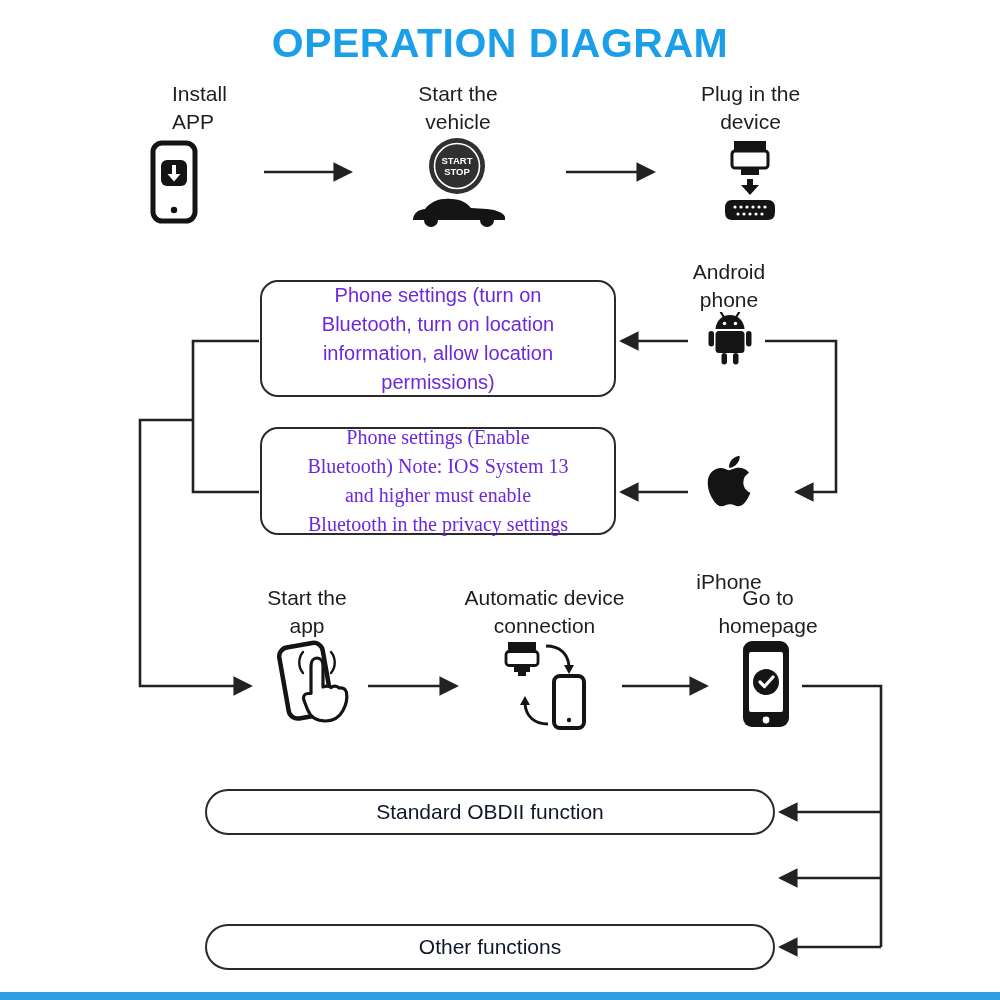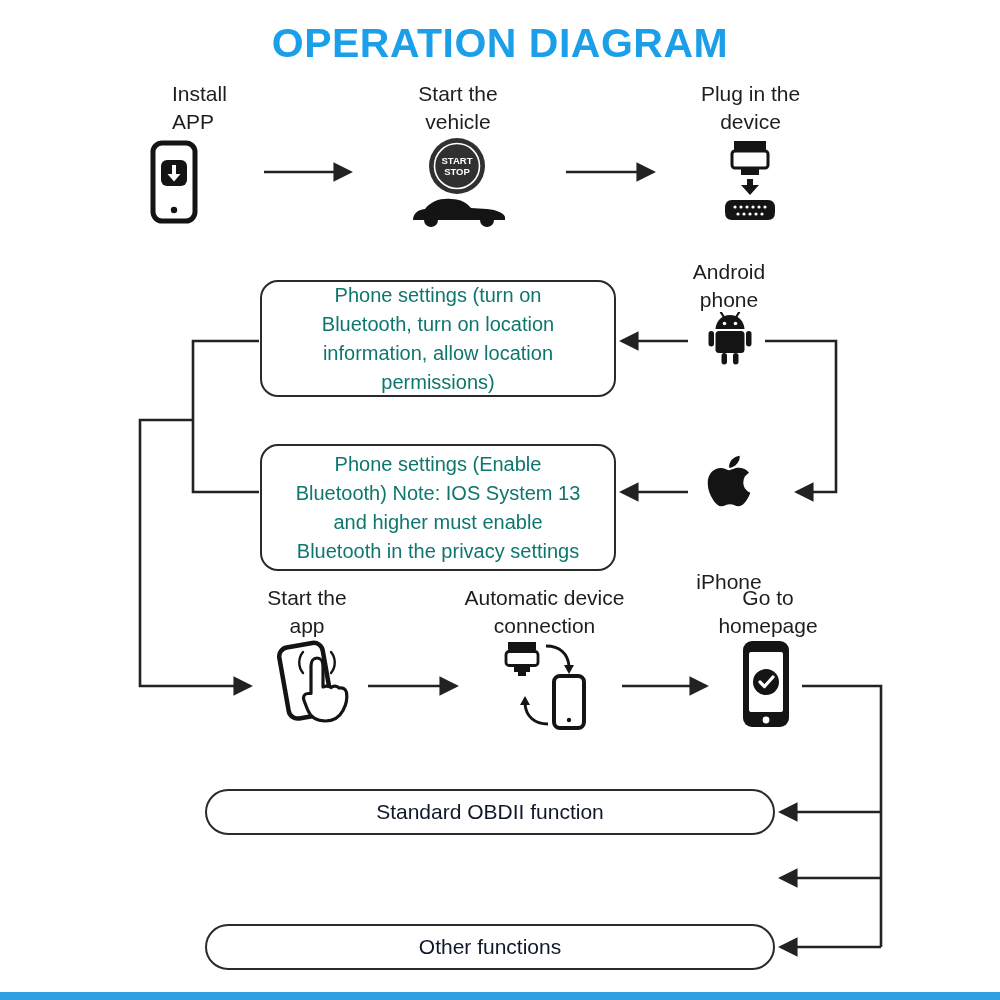--- a/index.html
+++ b/index.html
@@ -20,21 +20,21 @@
   .center { text-align:center; }
 
   .settings-box {
     position:absolute; background:#fff;
     border:2px solid #2a2a2a; border-radius:18px;
     display:flex; align-items:center; justify-content:center;
     padding:6px 12px;
   }
   .settings-box span {
     white-space:pre-line; text-align:center;
-    font-size:20px; line-height:1.45; color:#0f766e;
+    font-size:20px; line-height:1.45; color:#6d28d9;
   }
 
   .function-box {
     position:absolute; left:205px; width:570px; height:46px;
     background:#fff; border:2px solid #2a2a2a; border-radius:23px;
     display:flex; align-items:center; justify-content:center;
     font-size:21px; color:#0f172a;
   }
 
   .icon { position:absolute; }
@@ -147,21 +147,21 @@
 
   <div class="step-label center" style="left:679px; top:524px; width:100px;margin-top:44px;">iPhone</div>
 
   <div class="settings-box" style="left:260px; top:280px; width:356px; height:117px;">
     <span>Phone settings (turn on
 Bluetooth, turn on location
 information, allow location
 permissions)</span>
   </div>
 
-  <div class="settings-box" style="left:260px; top:444px; width:356px; height:127px;">
+  <div class="settings-box" style="left:260px; top:427px; width:356px; height:108px;font-family:Liberation Serif, serif;">
     <span>Phone settings (Enable
 Bluetooth) Note: IOS System 13
 and higher must enable
 Bluetooth in the privacy settings</span>
   </div>
 
   <div class="step-label center" style="left:257px; top:584px; width:100px;">Start the
 app</div>
   <div class="step-label center" style="left:452px; top:584px; width:185px;">Automatic device
 connection</div>

